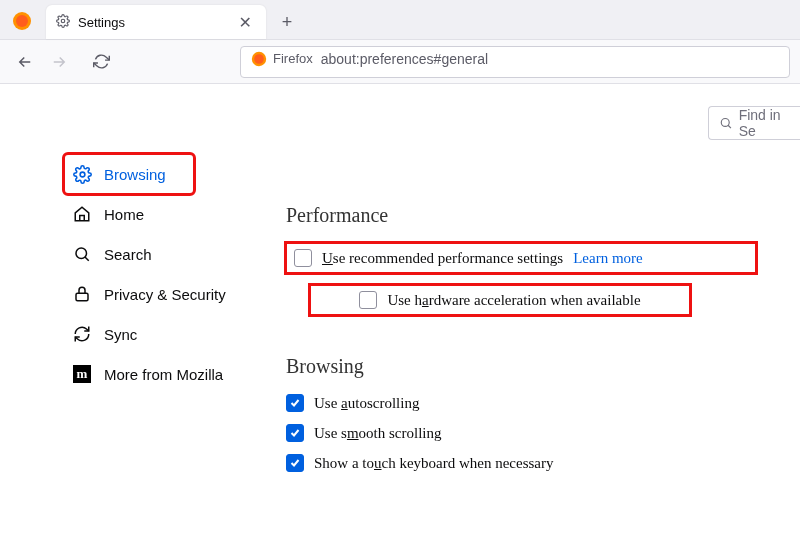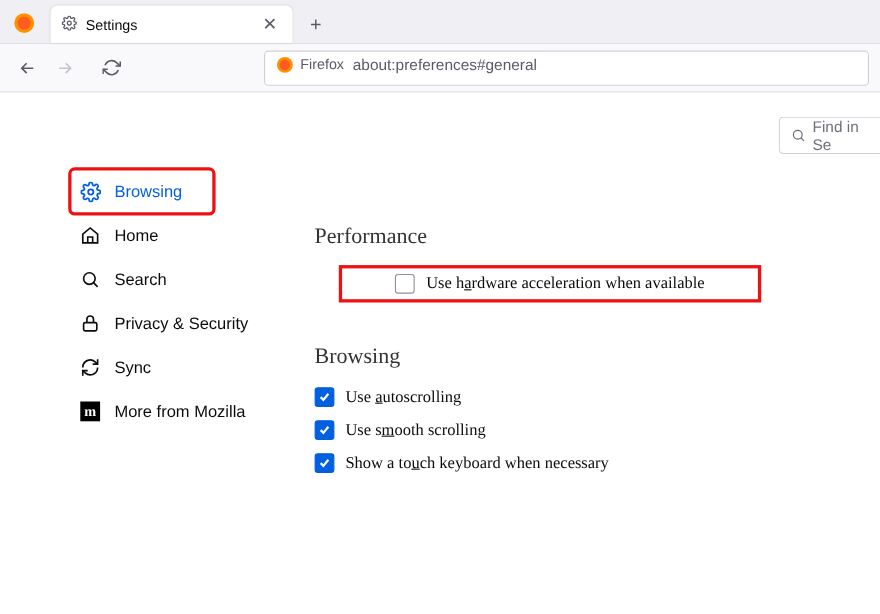--- a/index.html
+++ b/index.html
@@ -161,20 +161,27 @@
       <span class="icon">
           <span class="m-box">m</span>
         </span>
       <span>More from Mozilla</span>
     </div>
   </div>
 
   <div class="main">
     <div class="section-title">Performance</div>
 
+    <div class="row highlight-red" style="padding:6px 8px;width:470px;">
+      <span class="checkbox">
+        
+      </span>
+      <span><u>U</u><span>se recommended performance settings</span></span>
+      <span class="link">Learn more</span>
+    </div>
 
 
     <div class="row indent highlight-red" style="padding:6px 8px;width:380px;margin-bottom:40px;justify-content:center;">
       <span class="checkbox">
         
       </span>
       <span><span>Use h</span><u>a</u><span>rdware acceleration when available</span></span>
     </div>
 
     <div class="section-title">Browsing</div>

